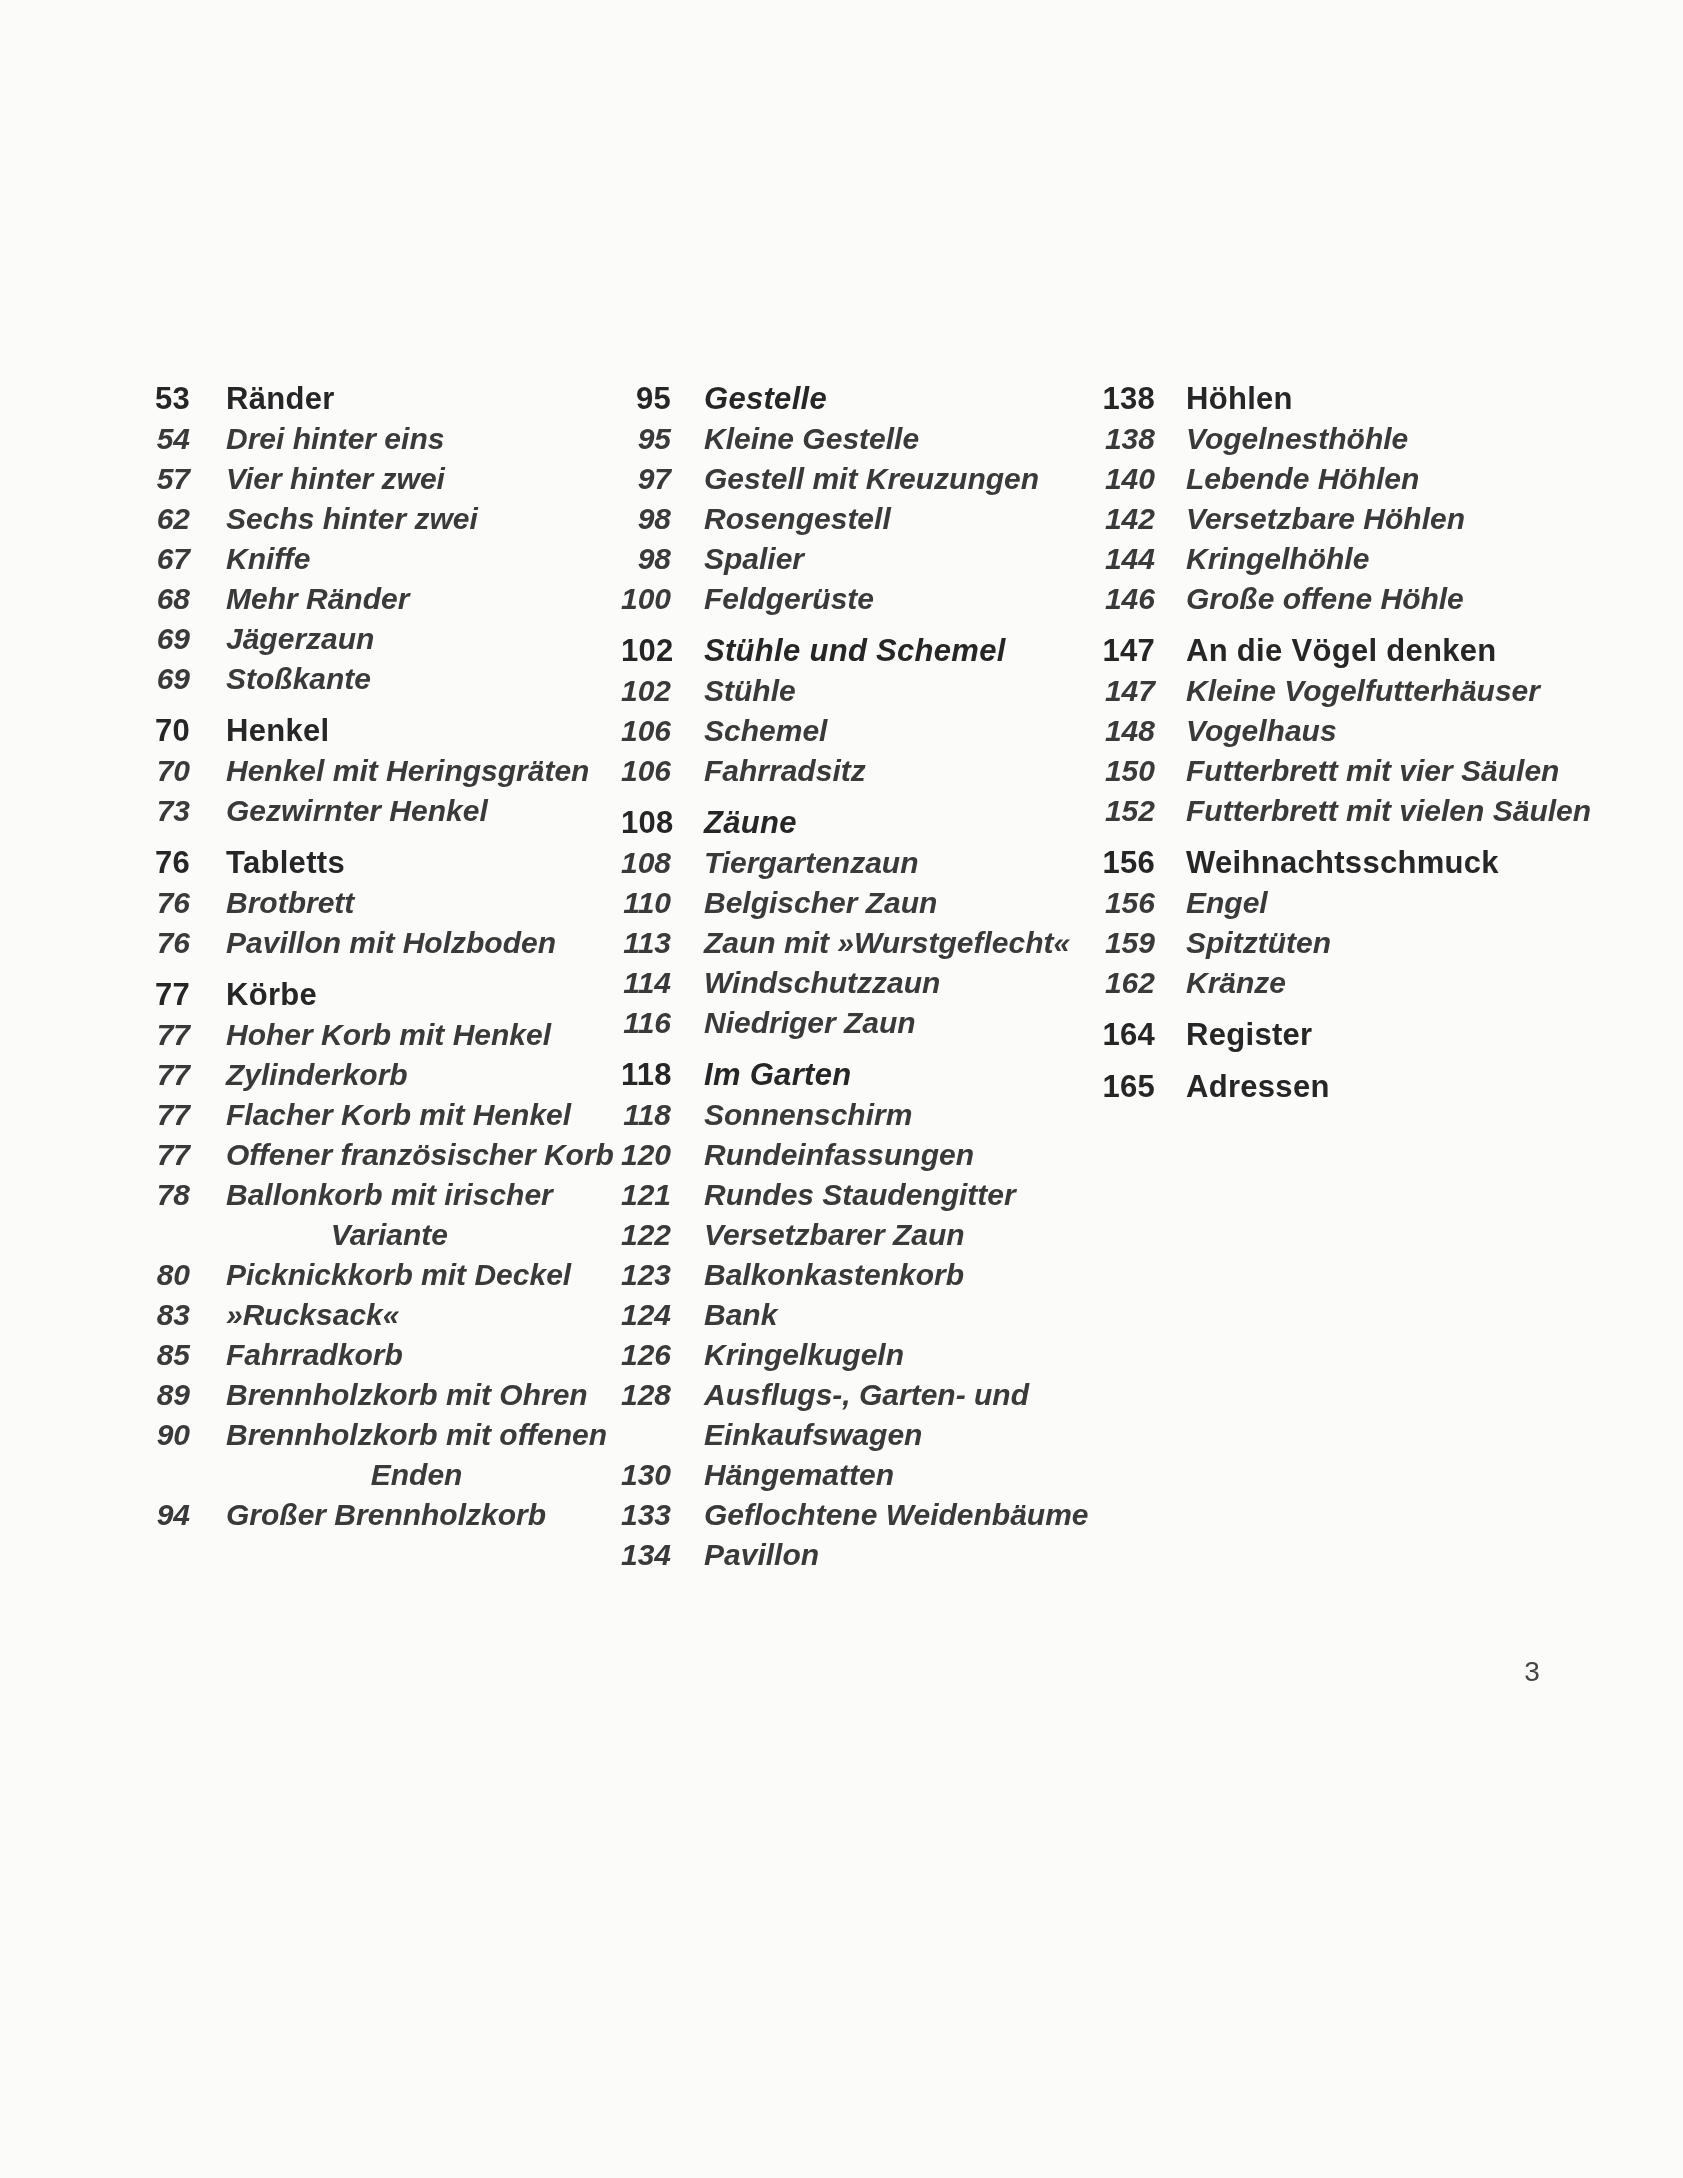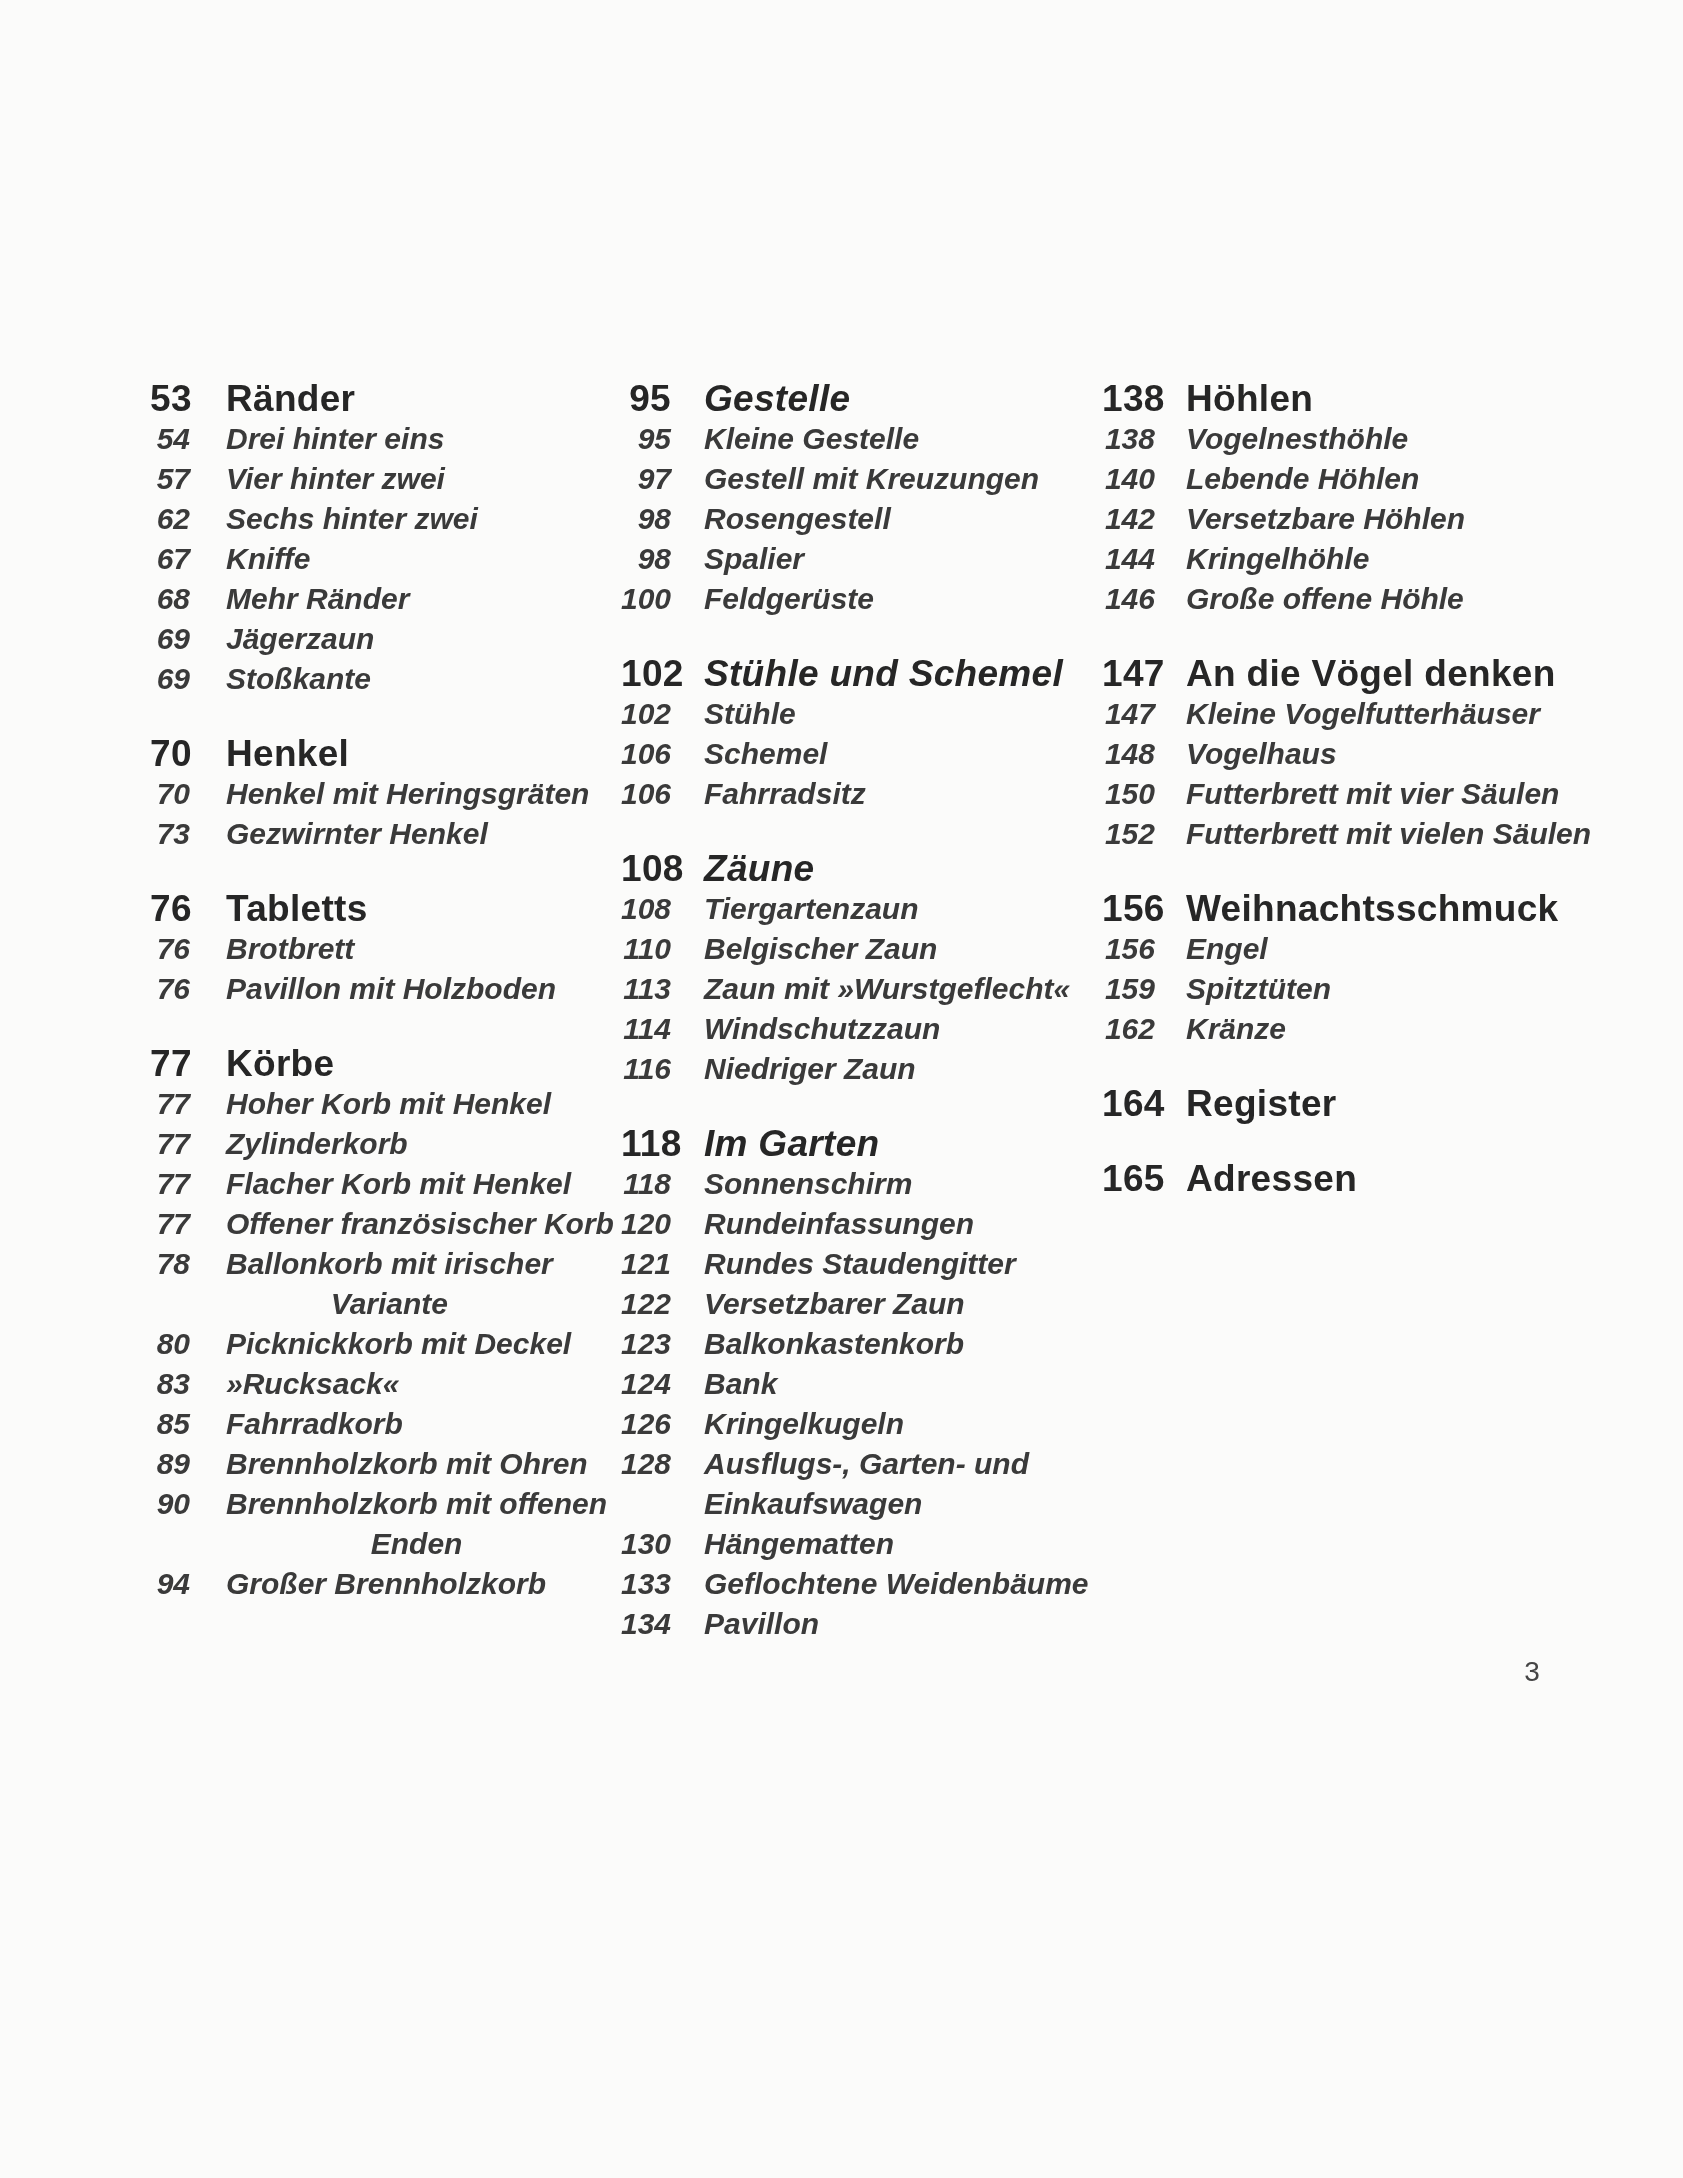--- a/index.html
+++ b/index.html
@@ -13,21 +13,21 @@
     width: 1683px; height: 2178px;
     background: var(--paper, #fbfbfa);
     color: var(--ink, #2f2f2f);
     overflow: hidden;
   }
   .col { position: absolute; top: 379px; }
   .col-0 { left: 150px; width: 465px; }
   .col-1 { left: 621px; width: 475px; }
   .col-2 { left: 1102px; width: 515px; }
 
-  .section { margin-top: 35px; }
+  .section { margin-top: 12px; }
   .section:first-child { margin-top: 0; }
 
   .row { display: flex; align-items: flex-start; }
   .num {
     flex: 0 0 auto;
     text-align: right;
     font-size: 30px; line-height: 40px;
     white-space: nowrap;
   }
   .col-0 .num { width: 40px; }
@@ -36,21 +36,21 @@
   .txt {
     font-size: 30px; line-height: 40px;
     white-space: nowrap;
   }
   .col-0 .txt { margin-left: 36px; text-align: center; }
   .col-1 .txt { margin-left: 33px; font-style: italic; }
   .col-2 .txt { margin-left: 31px; }
 
   .heading .num, .heading .txt {
     font-weight: 700;
-    font-size: 37px;
+    font-size: 31px;
     color: #262626;
     letter-spacing: 0.3px;
   }
   .entry .num, .entry .txt {
     font-style: italic;
     font-weight: 600;
     color: #3a3a3a;
   }
   .line { line-height: 40px; }
 

